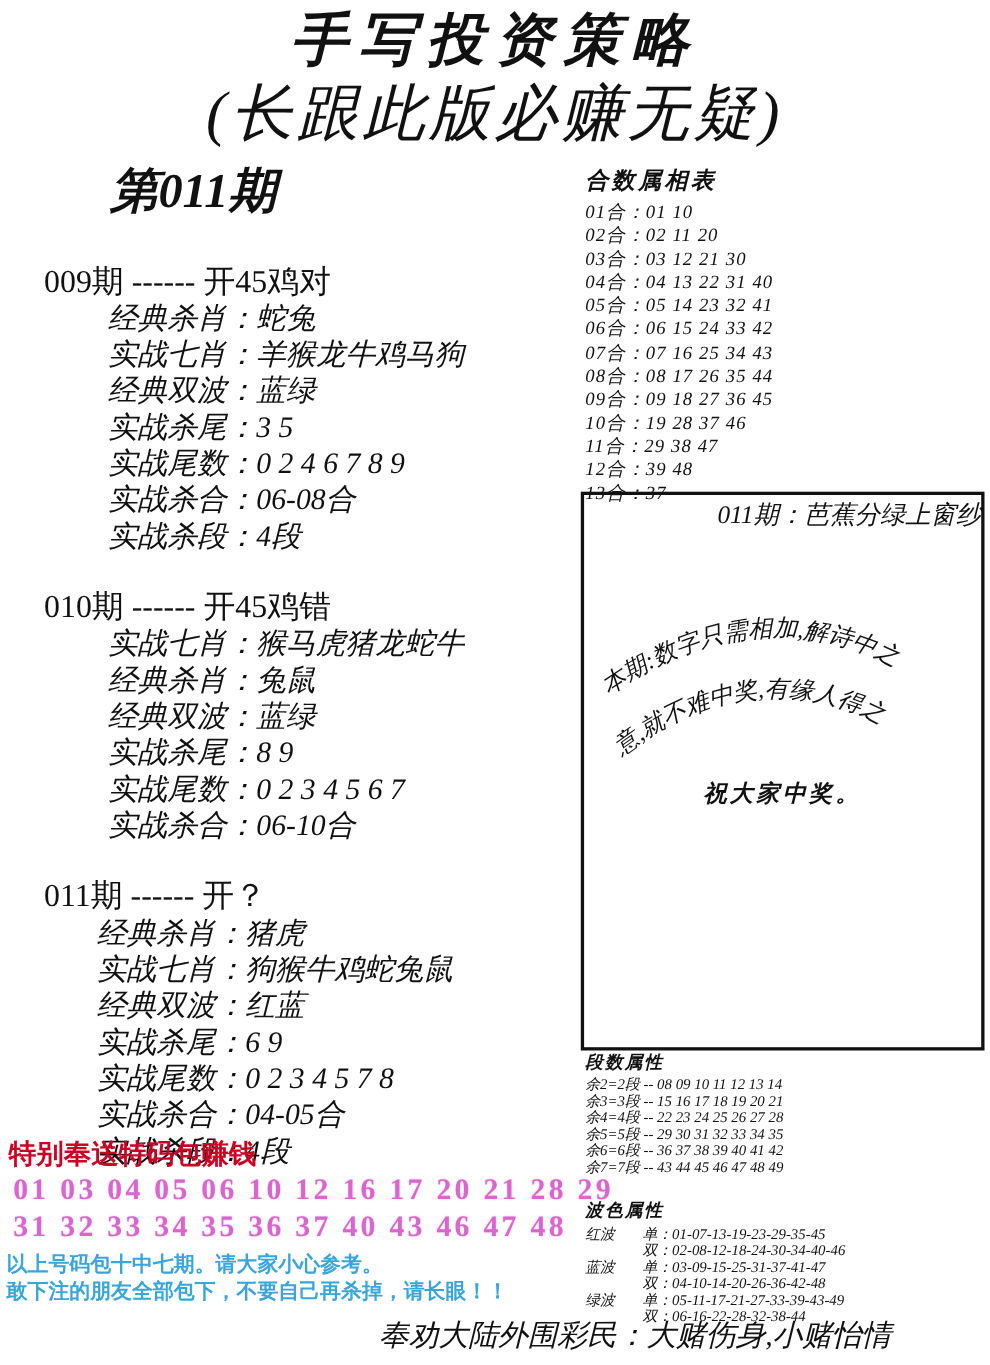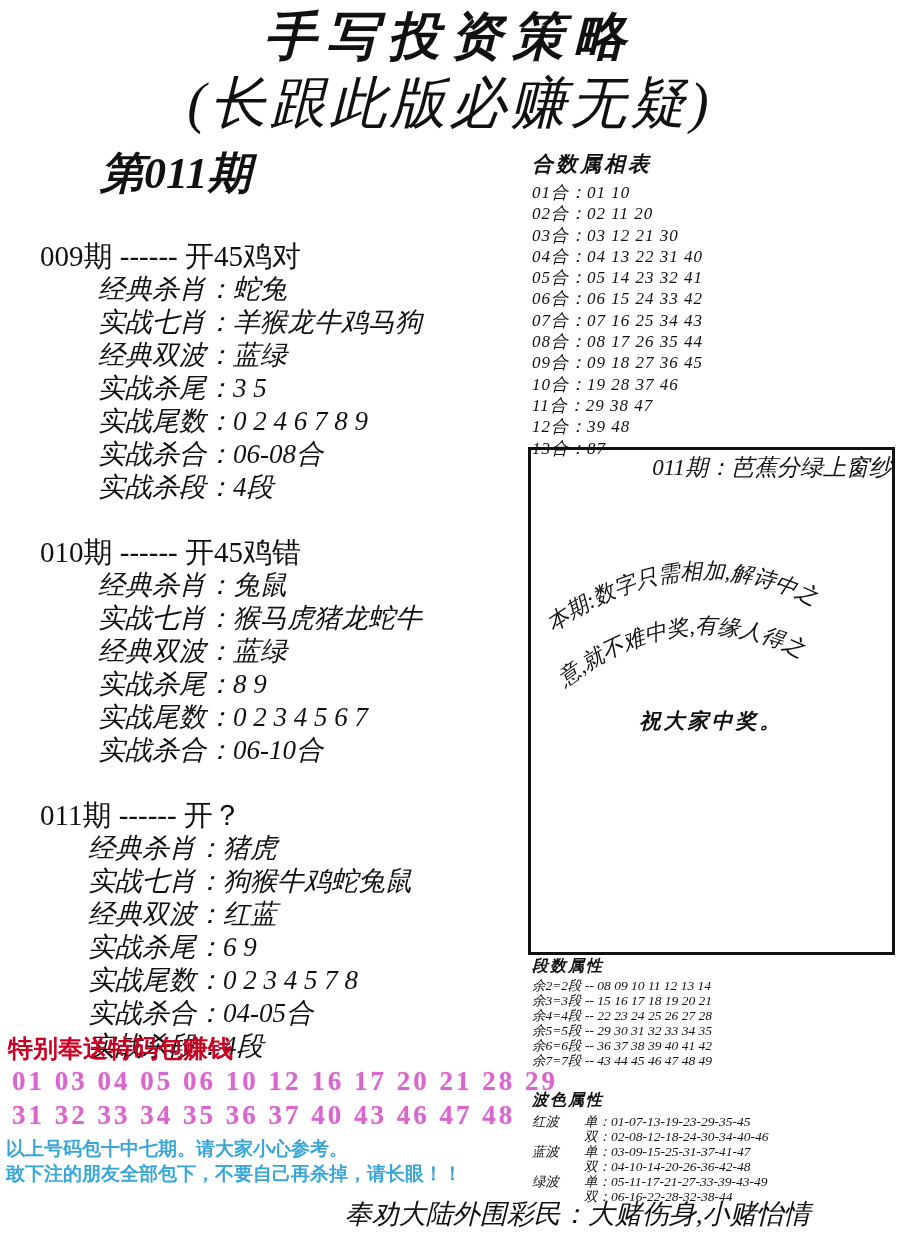--- a/index.html
+++ b/index.html
@@ -65,22 +65,22 @@
       <div class="pline">实战七肖：羊猴龙牛鸡马狗</div>
       <div class="pline">经典双波：蓝绿</div>
       <div class="pline">实战杀尾：3 5</div>
       <div class="pline">实战尾数：0 2 4 6 7 8 9</div>
       <div class="pline">实战杀合：06-08合</div>
       <div class="pline">实战杀段：4段</div>
     </div>
 
     <div>
       <div class="pheader">010期 ------ 开45鸡错</div>
+      <div class="pline">实战七肖：猴马虎猪龙蛇牛</div>
       <div class="pline">经典杀肖：兔鼠</div>
-      <div class="pline">实战七肖：猴马虎猪龙蛇牛</div>
       <div class="pline">经典双波：蓝绿</div>
       <div class="pline">实战杀尾：8 9</div>
       <div class="pline">实战尾数：0 2 3 4 5 6 7</div>
       <div class="pline">实战杀合：06-10合</div>
     </div>
 
     <div>
       <div class="pheader">011期 ------ 开？</div>
       <div class="pline indent2">经典杀肖：猪虎</div>
       <div class="pline indent2">实战七肖：狗猴牛鸡蛇兔鼠</div>
@@ -106,21 +106,21 @@
     <div class="hesu-row">03合：03 12 21 30</div>
     <div class="hesu-row">04合：04 13 22 31 40</div>
     <div class="hesu-row">05合：05 14 23 32 41</div>
     <div class="hesu-row">06合：06 15 24 33 42</div>
     <div class="hesu-row">07合：07 16 25 34 43</div>
     <div class="hesu-row">08合：08 17 26 35 44</div>
     <div class="hesu-row">09合：09 18 27 36 45</div>
     <div class="hesu-row">10合：19 28 37 46</div>
     <div class="hesu-row">11合：29 38 47</div>
     <div class="hesu-row">12合：39 48</div>
-    <div class="hesu-row">13合：87</div>
+    <div class="hesu-row">13合：37</div>
   </div>
 
   <div class="poem-box">
     <div class="poem-heading">011期：芭蕉分绿上窗纱</div>
     <svg class="poem-arc" width="350" height="210" viewBox="0 0 350 210">
       <defs>
         <path id="arc1" d="M 10,125 Q 175,5 340,135" fill="none"></path>
         <path id="arc2" d="M 22,180 Q 175,60 328,190" fill="none"></path>
       </defs>
       <text font-size="22" font-style="italic" fill="#111">

